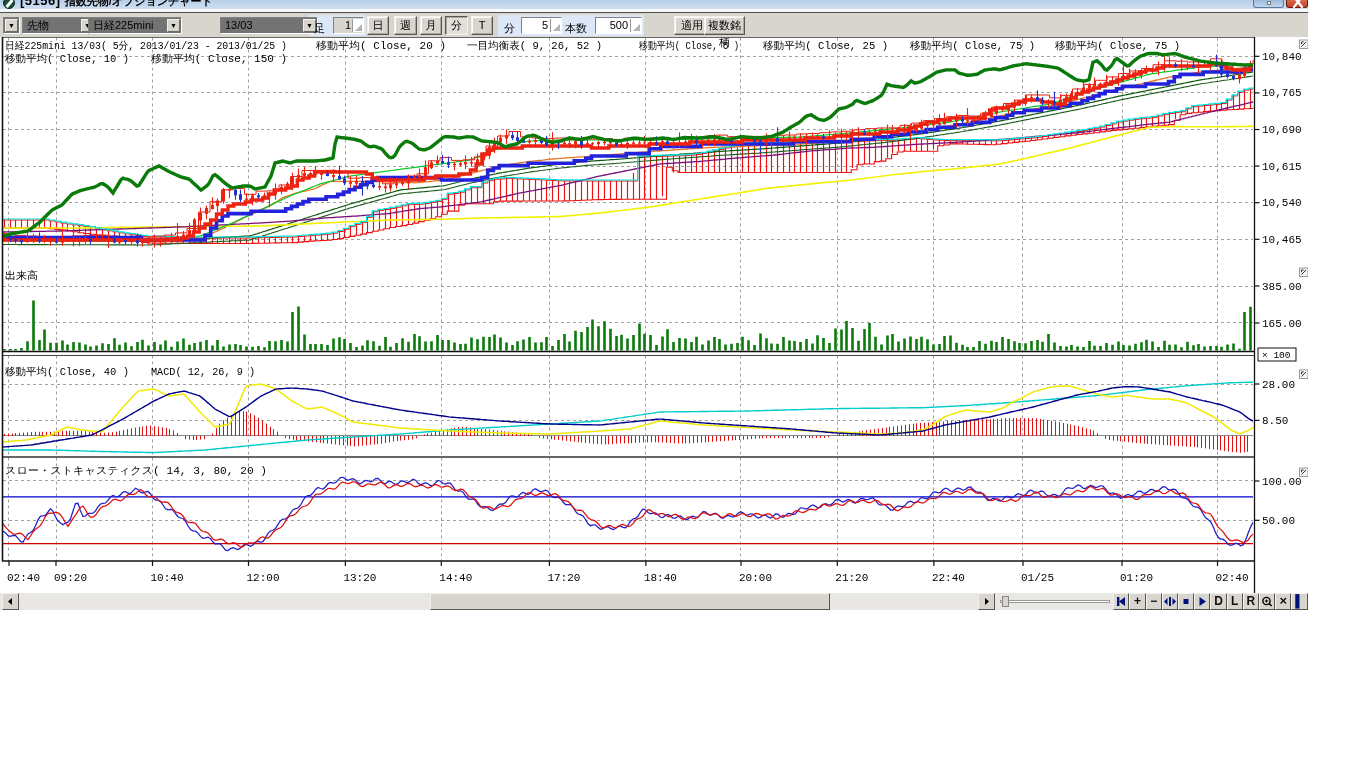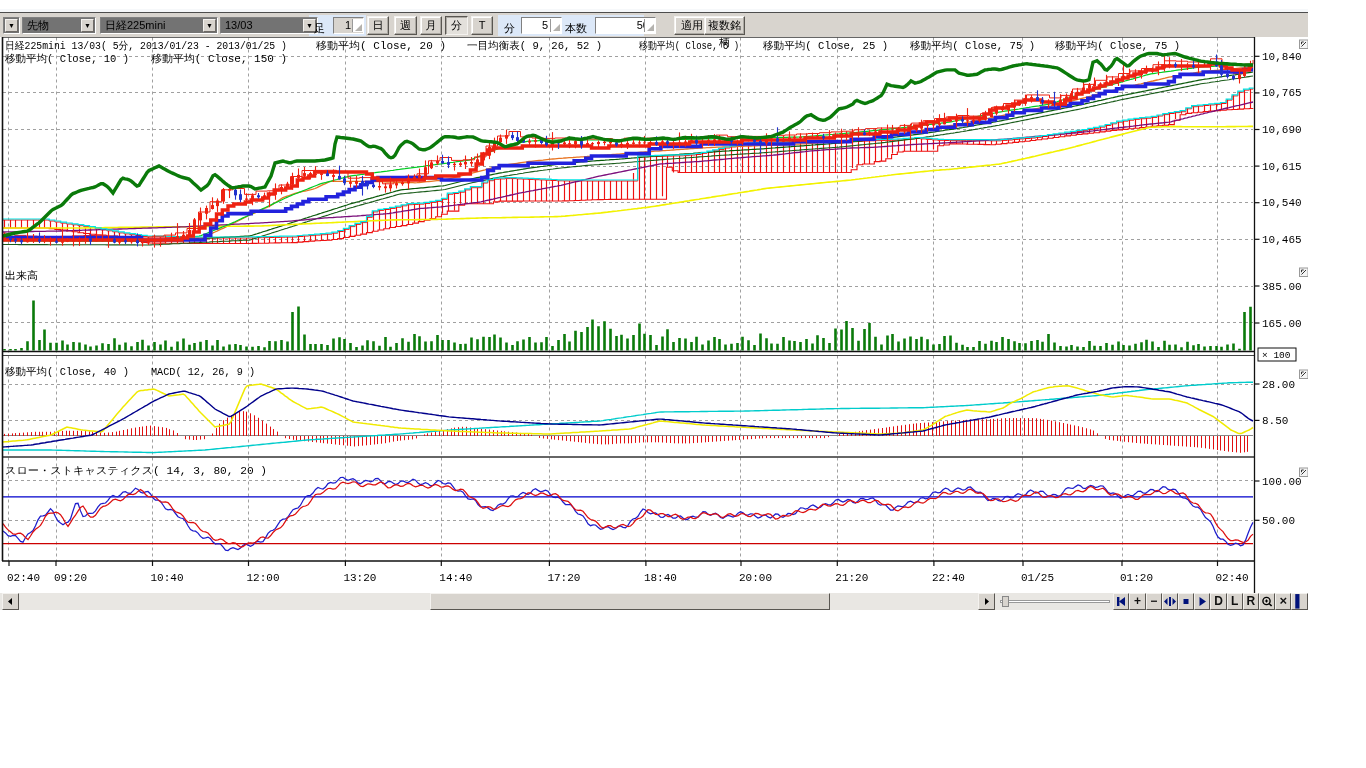--- a/index.html
+++ b/index.html
@@ -24,41 +24,53 @@
 .spin:before{content:"";position:absolute;right:1px;bottom:1px;border-left:7px solid transparent;border-bottom:7px solid #b4b2ae}
 .bluetint{position:absolute;top:2px;height:21px;background:#dce8f8}
 #chart{position:absolute;left:0;top:37px;width:1308px;height:556px}
 #scroll{position:absolute;left:0;top:593px;width:1308px;height:17px;background:#e9e7e3}
 .sbtn{position:absolute;top:0;width:17px;height:17px;background:#d8d4ce;border:1px solid;border-color:#f4f2ef #595651 #595651 #f4f2ef;font-size:8px;text-align:center;line-height:15px;color:#000}
 #thumb{position:absolute;left:430px;top:0;width:400px;height:17px;background:#d8d4ce;border:1px solid;border-color:#f4f2ef #595651 #595651 #f4f2ef}
 .mbtn{position:absolute;top:0;width:16.2px;height:17px;background:#d8d4ce;border:1px solid;border-color:#f4f2ef #595651 #595651 #f4f2ef;font-size:12px;font-weight:bold;text-align:center;line-height:14px;color:#111}
 .mbtn svg,.sbtn svg{display:block;margin:1px auto 0}
 </style></head><body>
 <div id="win">
+<div id="title">
+      <div id="ticon"></div>
+      <div class="txt">[5156] <span style="font-size:11px;letter-spacing:0">指数先物/オプションチャート</span></div>
+      <div class="tbtn" id="btn1">
+        <i></i>
+      </div>
+      <div class="tbtn" id="btn2">
+        <svg width="22" height="8">
+          <path d="M7 -3L15 7M15 -3L7 7" stroke="#fff" stroke-width="2.2" stroke-linecap="round"></path>
+        </svg>
+      </div>
+    </div>
 <div id="whitestrip"></div>
 <div id="toolbar">
   <div class="bluetint" style="left:309px;width:57px"></div>
   <div class="bluetint" style="left:498px;width:146px"></div>
   <div class="combo" style="left:3px;width:17px;padding:0">
         <div class="ar" style="right:1px">▼</div>
       </div>
   <div class="combo" style="left:22px;width:74px">先物<div class="ar">▼</div></div>
-  <div class="combo" style="left:100px;width:118px">日経225mini<div class="ar">▼</div></div>
+  <div class="combo" style="left:88px;width:94px">日経225mini<div class="ar">▼</div></div>
   <div class="combo" style="left:220px;width:98px">13/03<div class="ar">▼</div></div>
   <div class="tblabel" style="left:314px">足</div>
   <div class="tbinput" style="left:333px;width:31px;background:#d8d4ce;padding-right:12px">1<div class="spin"></div></div>
   <div class="tbbtn" style="left:367px;width:22px">日</div>
   <div class="tbbtn" style="left:394px;width:23px">週</div>
   <div class="tbbtn" style="left:420px;width:22px">月</div>
   <div class="tbbtn pressed" style="left:445px;width:23px">分</div>
   <div class="tbbtn" style="left:471px;width:22px">T</div>
   <div class="tblabel" style="left:504px">分</div>
   <div class="tbinput" style="left:521px;width:41px;padding-right:13px">5<div class="spin"></div></div>
   <div class="tblabel" style="left:565px">本数</div>
-  <div class="tbinput" style="left:595px;width:61px;">500<div class="spin"></div></div>
+  <div class="tbinput" style="left:595px;width:47px;padding-right:13px">500<div class="spin"></div></div>
   <div class="tbbtn" style="left:674px;width:36px">適用</div>
   <div class="tbbtn" style="left:704px;width:41px">複数銘柄</div>
 </div>
 <div id="chart"><svg width="1308" height="556" viewBox="0 37 1308 556" shape-rendering="auto">
         <line x1="8.5" y1="37.5" x2="8.5" y2="561" stroke="#a0a0a0" stroke-width="1" stroke-dasharray="3,3"></line>
         <line x1="56.5" y1="37.5" x2="56.5" y2="561" stroke="#a0a0a0" stroke-width="1" stroke-dasharray="3,3"></line>
         <line x1="152.5" y1="37.5" x2="152.5" y2="561" stroke="#a0a0a0" stroke-width="1" stroke-dasharray="3,3"></line>
         <line x1="248.5" y1="37.5" x2="248.5" y2="561" stroke="#a0a0a0" stroke-width="1" stroke-dasharray="3,3"></line>
         <line x1="345.5" y1="37.5" x2="345.5" y2="561" stroke="#a0a0a0" stroke-width="1" stroke-dasharray="3,3"></line>
         <line x1="441.5" y1="37.5" x2="441.5" y2="561" stroke="#a0a0a0" stroke-width="1" stroke-dasharray="3,3"></line>

